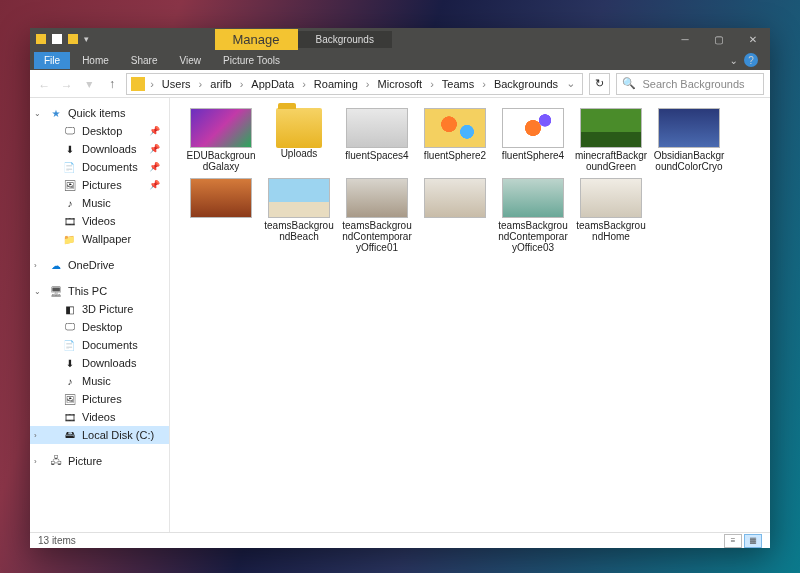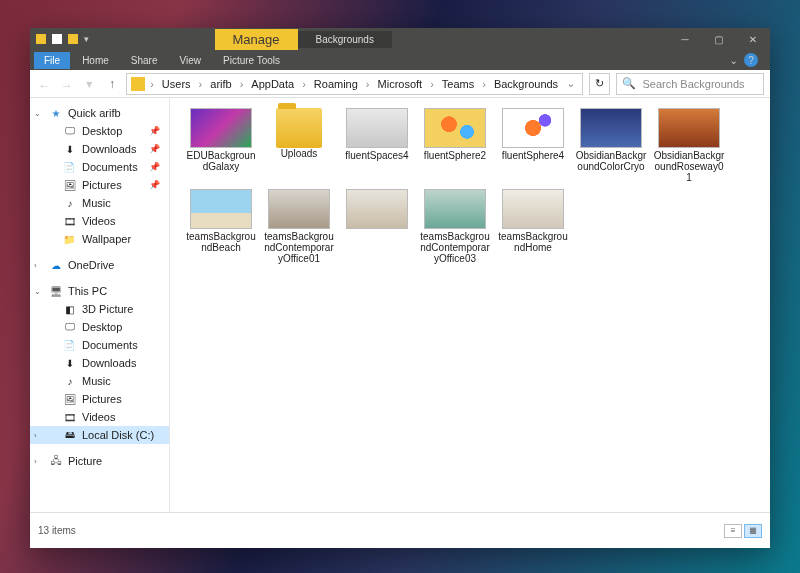--- a/index.html
+++ b/index.html
@@ -36,21 +36,21 @@
 .sb-item .chev { position: absolute; left: 4px; color: #666; font-size: 8px; }
 .sb-item .pin { margin-left: auto; color: #777; font-size: 9px; }
 .sb-sep { height: 8px; }
 .content { flex: 1; padding: 10px 14px; overflow-y: auto; }
 .grid { display: flex; flex-wrap: wrap; gap: 6px 4px; }
 .item { width: 74px; display: flex; flex-direction: column; align-items: center; cursor: pointer; }
 .thumb { width: 62px; height: 40px; background: #ddd; border: 1px solid #bbb; margin-bottom: 2px; }
 .folder-th { width: 46px; height: 40px; background: linear-gradient(#f6d365,#e8b423); border-radius: 2px; position: relative; }
 .folder-th::before { content:''; position:absolute; top:-5px; left:2px; width:18px; height:6px; background:#e8b423; border-radius:2px 2px 0 0; }
 .label { font-size: 10px; text-align: center; line-height: 1.1; word-break: break-word; max-height: 33px; overflow: hidden; }
-.status { height: 36px; border-top: 1px solid #e0e0e0; display: flex; align-items: center; padding: 0 8px; font-size: 10px; color: #555; }
+.status { height: 16px; border-top: 1px solid #e0e0e0; display: flex; align-items: center; padding: 0 8px; font-size: 10px; color: #555; }
 .view-btns { margin-left: auto; display: flex; gap: 2px; }
 .view-btns div { width: 18px; height: 14px; border: 1px solid #bbb; cursor: pointer; font-size: 8px; display:flex; align-items:center; justify-content:center; }
 .view-btns .act { background: #cde8ff; border-color: #7ab8e8; }
 
 .t-galaxy { background: linear-gradient(135deg,#6a2fbf,#c23aa8,#2aa85a); }
 .t-spaces { background: linear-gradient(#e8e8e8,#c8c8c8); }
 .t-sphere2 { background: radial-gradient(circle at 40% 40%, #ff7a2a 0 18%, transparent 19%), radial-gradient(circle at 70% 60%, #4ab3ff 0 14%, transparent 15%), #f4d060; }
 .t-sphere4 { background: radial-gradient(circle at 50% 50%, #ff7a2a 0 22%, transparent 23%), radial-gradient(circle at 70% 30%, #7a5aff 0 12%, transparent 13%), #fff; }
 .t-minecraft { background: linear-gradient(#4a8c2a 60%, #2a5a18 60%); }
 .t-cryo { background: linear-gradient(#2a3a7a,#4a6ab0); }
@@ -110,21 +110,21 @@
       <span>🔍</span>
       <span>Search Backgrounds</span>
     </div>
   </div>
 
   <div class="body">
     <div class="sidebar">
       <div class="sb-item">
         <span class="chev">⌄</span>
         <span class="ico" style="color:#3a8dd6">★</span>
-        <span>Quick arifb</span>
+        <span>Quick items</span>
       </div>
       <div id="sb-quick">
           <div class="sb-item" style="padding-left: 34px;">
             <span class="ico">🖵</span>
             <span>Desktop</span>
             <span class="pin">📌</span>
           </div>
           <div class="sb-item" style="padding-left: 34px;">
             <span class="ico">⬇</span>
             <span>Downloads</span>
@@ -224,26 +224,29 @@
           </div>
           <div class="item">
             <div class="thumb t-sphere2"></div>
             <div class="label">fluentSphere2</div>
           </div>
           <div class="item">
             <div class="thumb t-sphere4"></div>
             <div class="label">fluentSphere4</div>
           </div>
           <div class="item">
+            <div class="thumb t-minecraft"></div>
+            <div class="label">minecraftBackgroundGreen</div>
+          </div>
+          <div class="item">
             <div class="thumb t-cryo"></div>
             <div class="label">ObsidianBackgroundColorCryo</div>
           </div>
           <div class="item">
             <div class="thumb t-rose"></div>
-            <div class="label">ObsidianBackgroundRoseway01</div>
           </div>
           <div class="item">
             <div class="thumb t-beach"></div>
             <div class="label">teamsBackgroundBeach</div>
           </div>
           <div class="item">
             <div class="thumb t-off1"></div>
             <div class="label">teamsBackgroundContemporaryOffice01</div>
           </div>
           <div class="item">

